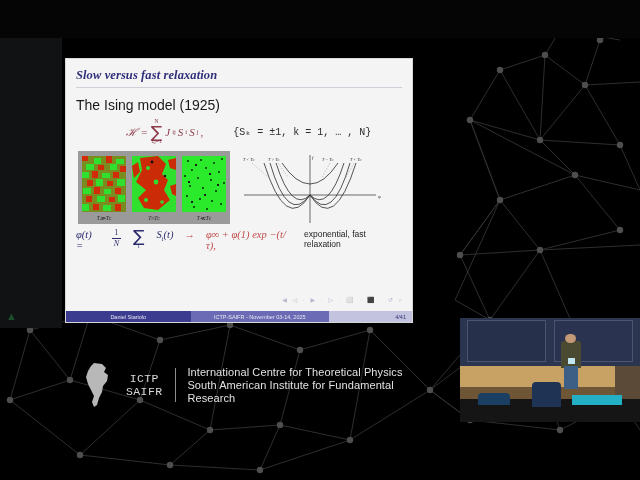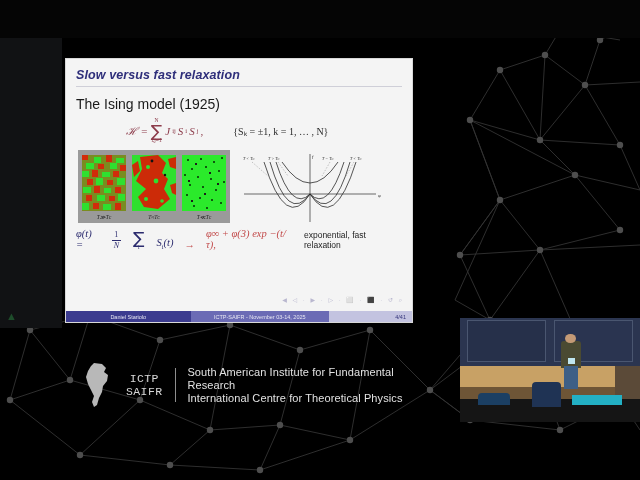--- a/index.html
+++ b/index.html
@@ -45,21 +45,21 @@
     border: 1px solid #d8d8d8;
     overflow: hidden;
   }
   .slide-inner {
     position: relative;
     width: 100%; height: 100%;
     padding: 6px 10px 0 10px;
   }
 
   .slide-title {
-    font-family: Liberation Sans, sans-serif;
+    font-family: Liberation Serif, serif;
     font-style: italic;
     font-weight: bold;
     font-size: 12.5px;
     color: #2e2e7a;
     letter-spacing: .1px;
     margin-top: 3px;
   }
   .title-rule {
     height: 1px;
     background: #cfcfd8;
@@ -84,21 +84,21 @@
   .eq-maroon {
     color: #8c3b4a;
     font-family: "Liberation Serif", serif;
     font-size: 11px;
     display: flex;
     align-items: center;
     gap: 2px;
   }
   .eq-dark {
     color: #2b2b2b;
-    font-family: Liberation Serif, serif;
+    font-family: Liberation Mono, monospace;
     font-size: 10px;
   }
   .bigsum {
     position: relative;
     display: inline-flex;
     flex-direction: column;
     align-items: center;
     line-height: 1;
     margin: 0 1px;
   }
@@ -155,21 +155,21 @@
   }
 
   
   .order-head {
     font-size: 9.5px;
     color: #1a1a1a;
     margin-top: 8px;
   }
   .order-eq {
     display: flex;
-    align-items: flex-end;
+    align-items: flex-start;
     gap: 11px;
     margin-top: 4px;
     font-family: "Liberation Serif", serif;
     font-size: 10.5px;
     flex-wrap: nowrap;
   }
   .navy { color: #2b2b6e; }
   .red  { color: #c24a4a; }
   .plain{ color: #1d1d1d; font-family: Liberation Sans, sans-serif; font-size: 8.5px; }
   .frac {
@@ -496,21 +496,21 @@
           <span class="num">1</span>
           <span class="bar"></span>
           <span class="den">N</span>
         </span>
         <span class="bigsum navy">
           <span class="sig">∑</span>
           <span class="lim">i</span>
         </span>
         <span class="navy"><span class="it">S</span><sub>i</sub><span class="it">(t)</span></span>
         <span class="red">→</span>
-        <span class="red it">φ∞ + φ(3) exp −(t/τ),</span>
+        <span class="red it">φ∞ + φ(1) exp −(t/τ),</span>
         <span class="plain">exponential, fast relaxation</span>
       </div>
 
       <div class="nav-syms">◀ ◁ · ▶ · ▷ · ⬜ · ⬛ · ↺ ⌕</div>
 
       <div class="footer">
         <div class="f-a">Daniel Stariolo</div>
         <div class="f-b">ICTP-SAIFR - November 03-14, 2025</div>
         <div class="f-c">4/41</div>
       </div>
@@ -538,20 +538,20 @@
   <div class="logo">
     <svg class="logo-map" viewBox="0 0 40 46">
       <path d="M16 1 L24 2 L28 6 L26 10 L30 13 L29 19 L25 24 L24 30 L21 36 L19 43 L16 45 L14 40 L16 34 L13 28 L10 22 L8 15 L10 9 L13 4 Z" fill="#b8b8b8"></path>
     </svg>
     <div class="logo-acr">
       <div>ICTP</div>
       <div>SAIFR</div>
     </div>
     <div class="logo-div"></div>
     <div class="logo-txt">
+      <div>International Centre for Theoretical Physics</div>
       <div>South American Institute for Fundamental Research</div>
-      <div>International Centre for Theoretical Physics</div>
     </div>
   </div>
 
   <div class="corner-icon">▲</div>
 
 </div>
 
 </body></html>

